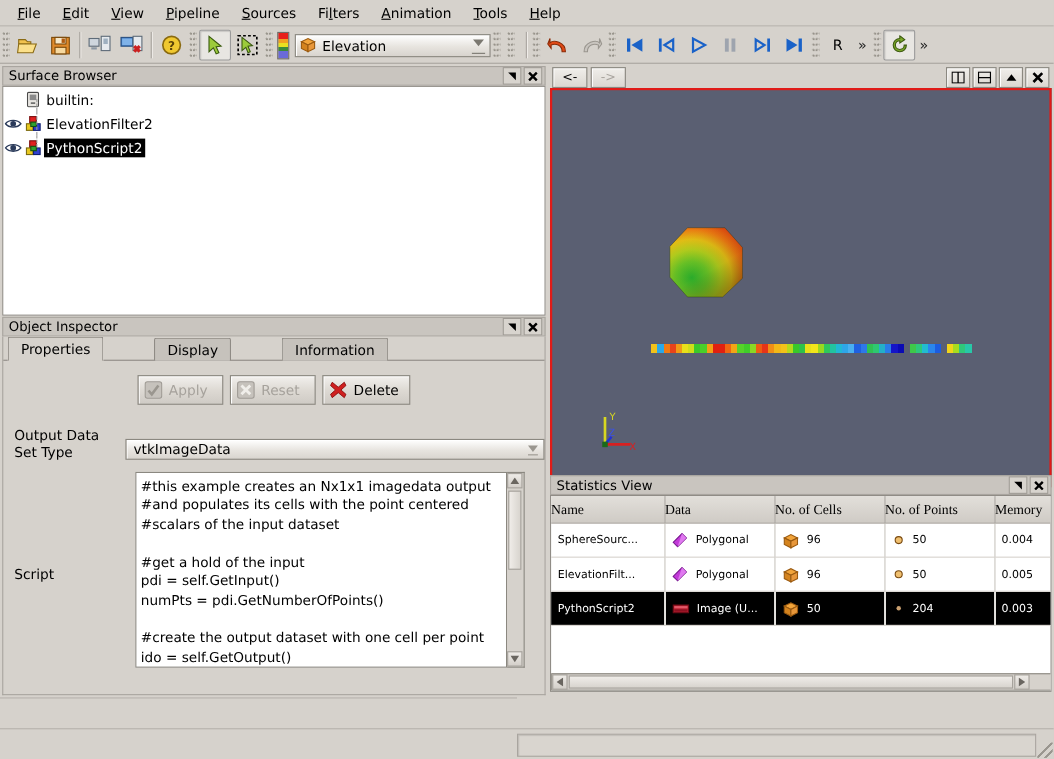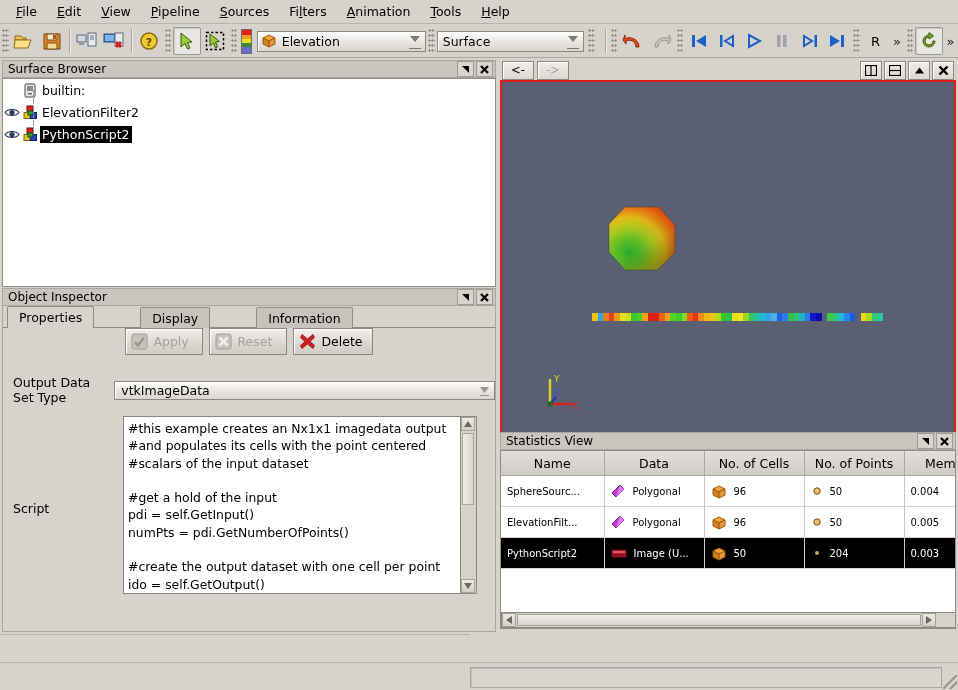--- a/index.html
+++ b/index.html
@@ -120,30 +120,30 @@
   .tabstrip { display: flex; align-items: flex-end; height: 22px; padding-left: 4px;
               border-bottom: 1px solid #8f8b85; box-sizing: border-box; gap: 44px; }
   .tab {
     height: 20px; padding: 0 11px; display: flex; align-items: center;
     font-size: 12.5px; border: 1px solid #8f8b85; border-bottom: none;
     background: #c6c2bc; margin-right: 2px; border-radius: 2px 2px 0 0;
     cursor: default; position: relative; top: 1px;
   }
   .tab.active { background: #d6d2cc; height: 21px; top: 1px; z-index: 2;
                 box-shadow: 0 1px 0 #d6d2cc; }
-  .btnrow { display: flex; justify-content: center; gap: 6px; }
+  .btnrow { display: flex; justify-content: center; gap: 6px; margin-top: 13px; }
   .pbtn {
     height: 25px; min-width: 62px; padding: 0 9px 0 5px;
     border: 1px solid #8b8880; background: linear-gradient(#f2f0ed,#ddd9d3 52%,#cfcbc5);
     display: flex; align-items: center; gap: 5px; font-size: 12.5px; cursor: default;
     box-shadow: inset 1px 1px 0 #fff;
   }
   .pbtn.disabled { color: #a6a29c; }
 
-  .formrow { display: flex; align-items: center; margin: 20px 0 0 10px; }
+  .formrow { display: flex; align-items: flex-end; margin: 20px 0 0 10px; }
   .formlabel { width: 110px; font-size: 12.5px; line-height: 15px; }
   .fcombo {
     width: 413px; height: 19px; border: 1px solid #8b8880;
     background: linear-gradient(#ffffff,#e7e4df 55%,#d9d5cf);
     display: flex; align-items: center; padding-left: 6px; box-sizing: border-box;
     font-size: 12.5px; position: relative; box-shadow: inset 1px 1px 0 #fff;
   }
   .fcombo .arrow { position: absolute; right: 3px; top: 1px; }
 
   .scriptwrap { display: flex; margin: 11px 0 0 10px; }
@@ -203,21 +203,21 @@
   #stats { position: absolute; left: 500px; top: 432px; width: 456px; height: 197px; }
   #stats .body {
     position: absolute; left: 0; top: 18px; width: 456px; height: 179px;
     background: #fff; border: 1px solid #908c86; box-sizing: border-box;
     overflow: hidden;
   }
   table.stats { border-collapse: collapse; width: 496px; table-layout: fixed; }
   table.stats th {
     height: 24px; background: linear-gradient(#e2dfda,#cfcbc5);
     border-right: 1px solid #a9a59f; border-bottom: 1px solid #a9a59f;
-    font-weight: normal; font-size: 12.5px; text-align: center; padding: 0;
+    font-weight: normal; font-size: 12.5px; text-align: left; padding: 0; font-family: Liberation Serif, serif;
   }
   table.stats td {
     height: 30px; border-right: 1px solid #c9c5bf; border-bottom: 1px solid #d6d2cc;
     font-size: 10px; padding: 0 6px; white-space: nowrap; overflow: hidden;
   }
   table.stats tr.sel td { background: #000; color: #fff; }
   .cellflex { display: flex; align-items: center; gap: 7px; }
 
   .hscroll {
     position: absolute; left: 0; bottom: 0; width: 456px; height: 16px;
@@ -344,24 +344,20 @@
         <path d="M2 5 L8 2 L14 5 L8 8 Z" fill="#f2a43a" stroke="#9a5a10"></path>
         <path d="M2 5 L2 11 L8 14 L8 8 Z" fill="#d4831e" stroke="#9a5a10"></path>
         <path d="M14 5 L14 11 L8 14 L8 8 Z" fill="#e8973a" stroke="#9a5a10"></path>
       </svg>
       <span class="lbl">Elevation</span>
       <span class="arrow"></span>
     </div>
 
     <div class="grip"></div>
 
-    <div class="tcombo" style="width:155px;">
-      <span class="lbl" style="margin-left:2px;">Surface</span>
-      <span class="arrow"></span>
-    </div>
 
     <div class="grip" style="margin-left:4px;"></div>
     <div class="tb-sep" style="margin-left:8px;"></div>
     <div class="grip"></div>
 
     <div class="tbtn">
       <svg width="22" height="20" viewBox="0 0 22 20">
         <path d="M17 16 C17 7 6 5 3 8 L3 4 L1 9 L4 13 L4 10 C8 8 14 10 14 16 Z" fill="#e34a16" stroke="#8a2a06"></path>
       </svg>
     </div>

